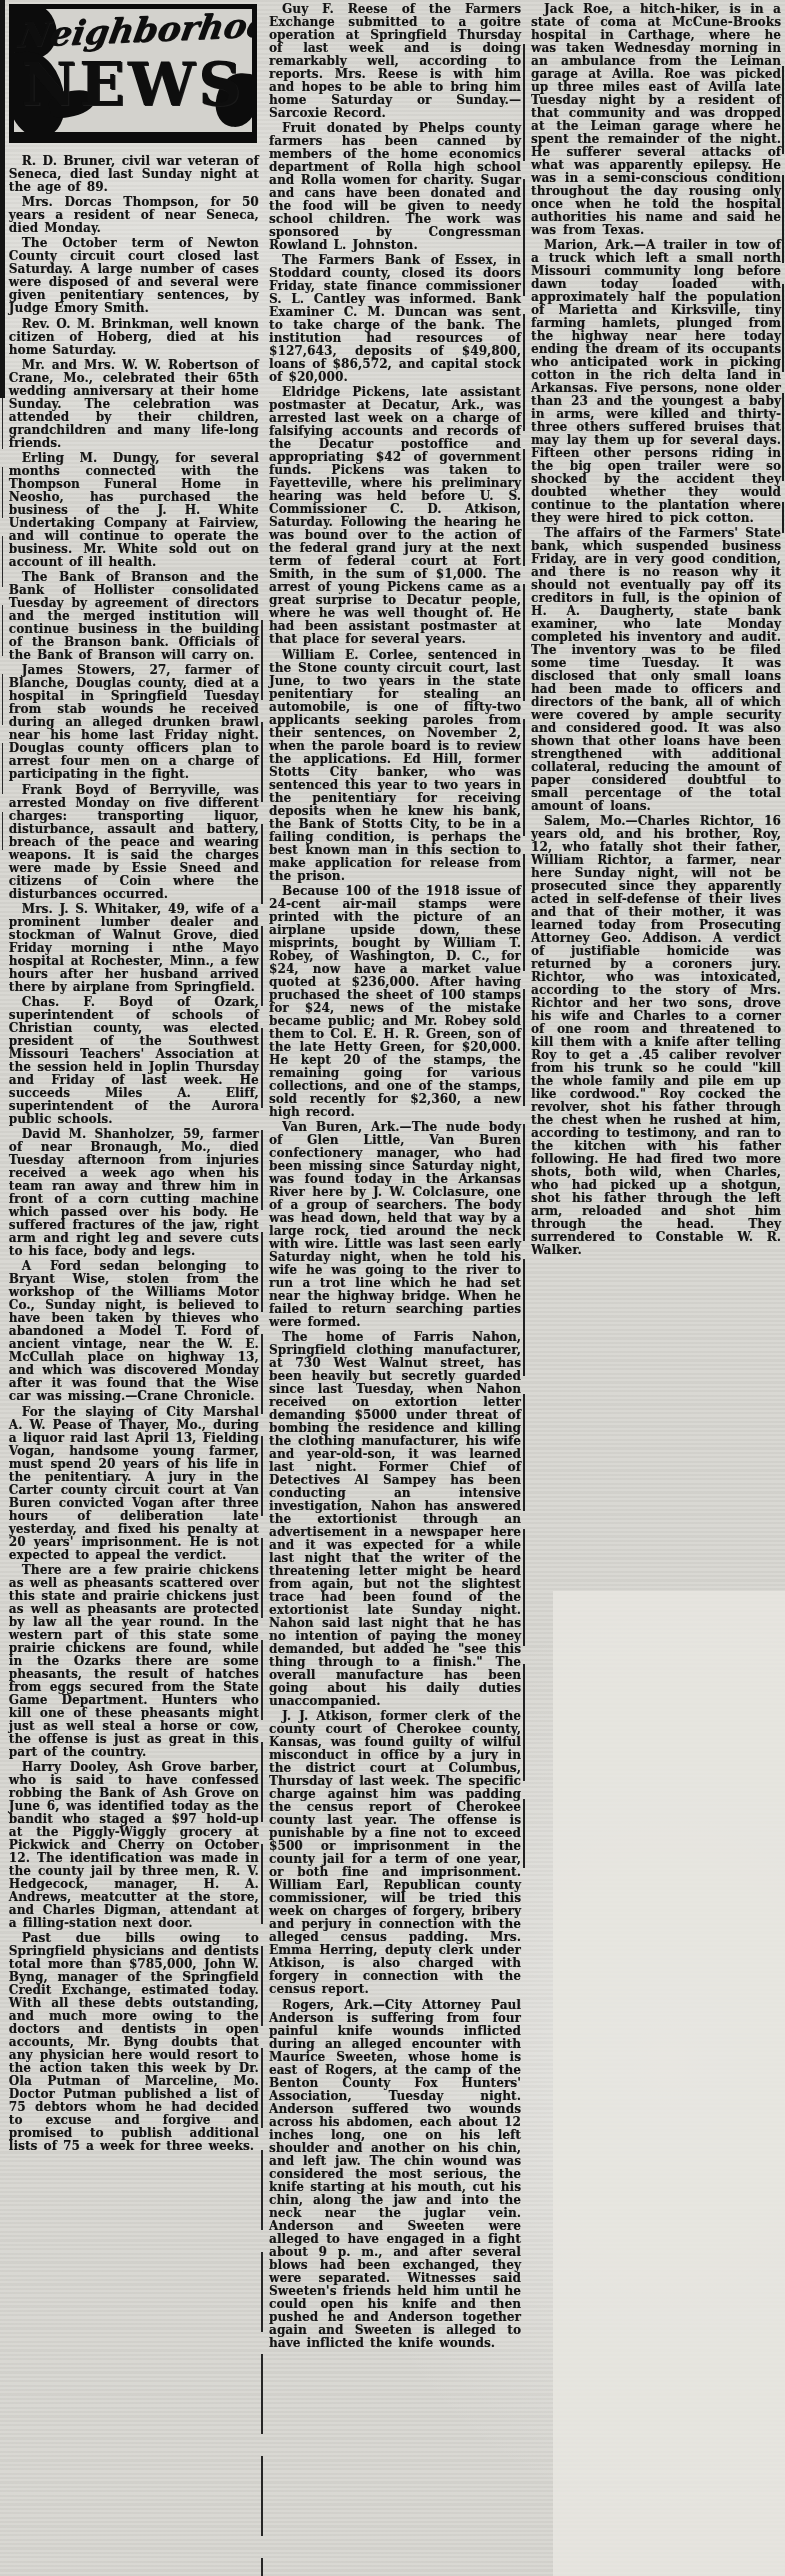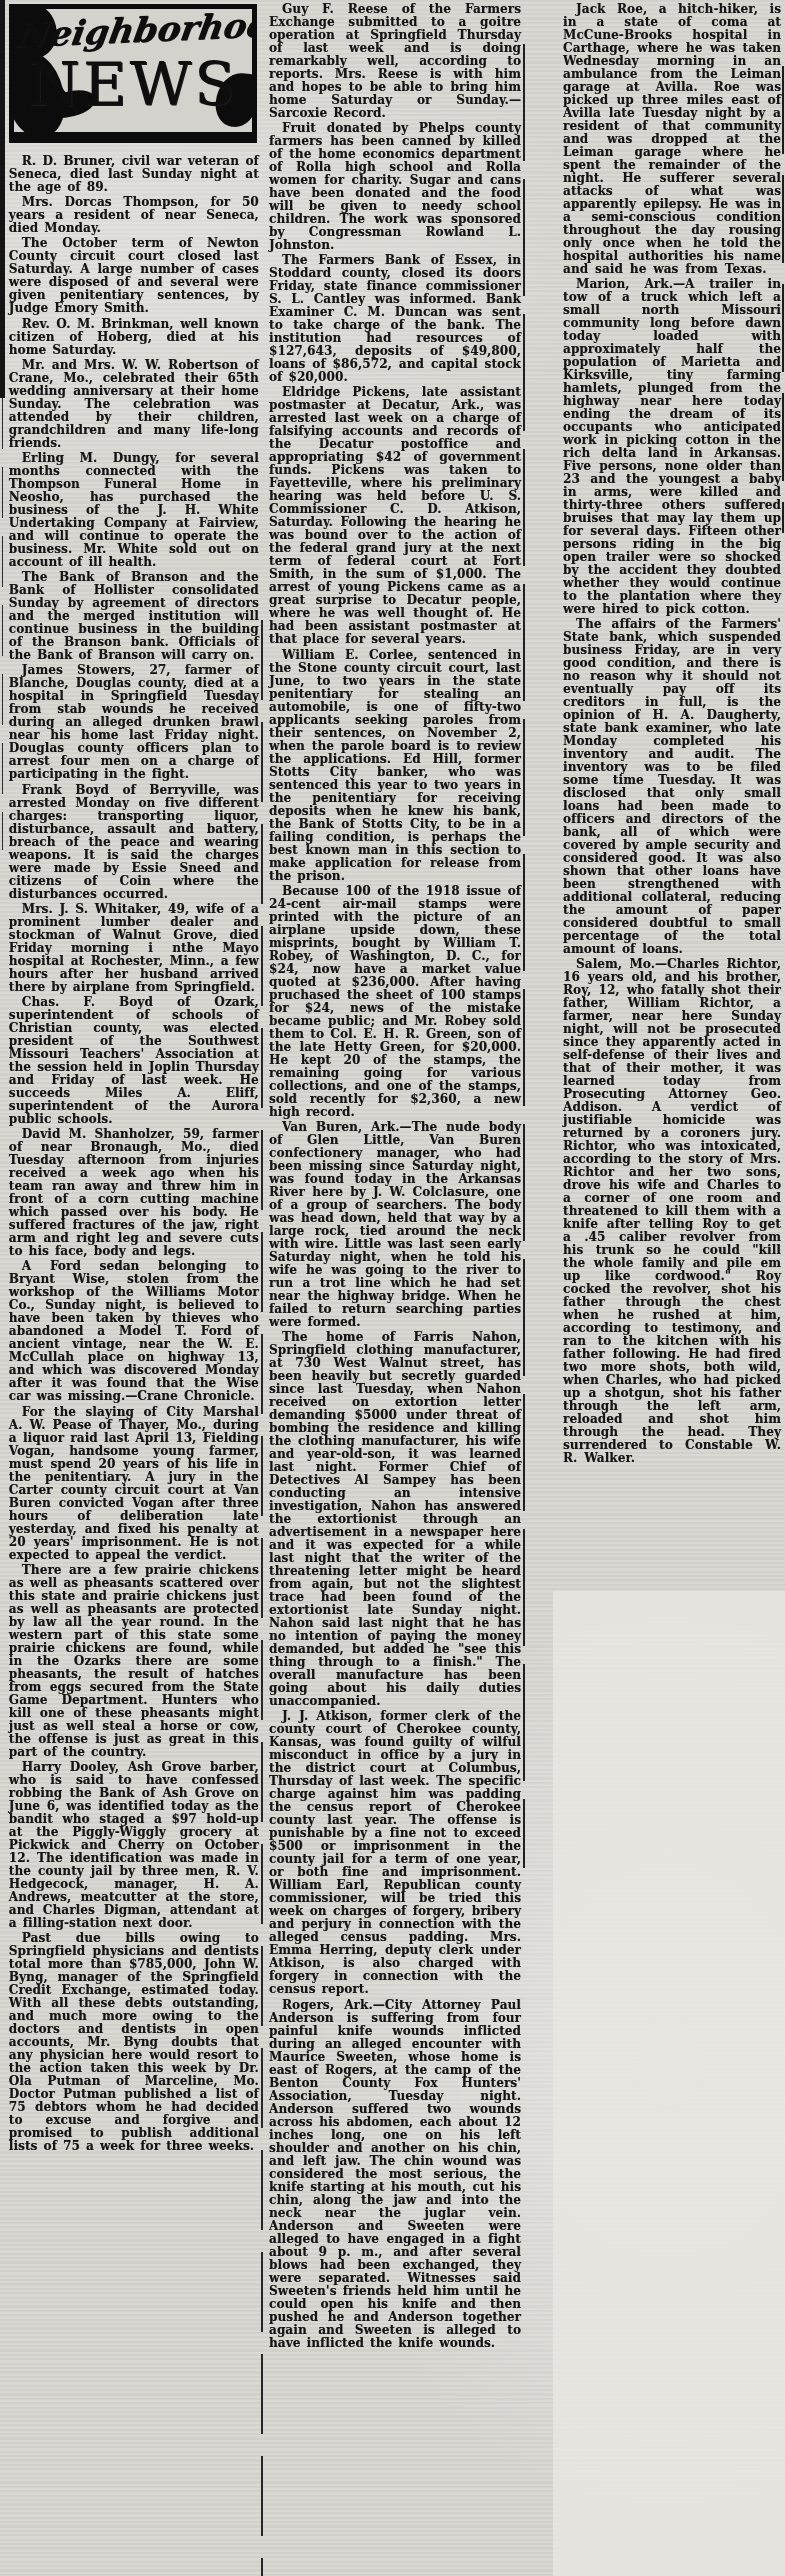--- a/index.html
+++ b/index.html
@@ -25,21 +25,21 @@
     font-size:12px;
     line-height:13px;
     text-align:justify;
     text-indent:13px;
     font-weight:700;
     letter-spacing:0.1px;
     word-spacing:1.8px;
     color:#141414;
     text-shadow:0.3px 0.3px 0 rgba(25,25,25,0.45);
   }
-  .col-3 .para { word-spacing:2.6px;margin-left:32px; }
+  .col-3 .para { word-spacing:2.6px; }
 
   
   .masthead {
     position:relative;
     width:238px; height:123px;
     border-style:solid; border-color:#0c0c0c;
     border-width:5.1px 5.8px 11px 5.8px;
     margin:1.5px 0 11.7px 0;
     background:#d3d2cd;
     overflow:hidden;
@@ -49,21 +49,21 @@
     font-style:italic; font-weight:700;
     font-size:34px; line-height:42px;
     transform:skewX(-12deg) rotate(-2.5deg);
     white-space:nowrap;
     color:#0e0e0e;
     text-shadow:0.7px 0.7px 0 #1a1a1a;
   }
   .masthead-news {
     position:absolute; top:35px; left:0; right:0;
     text-align:center;
-    font-weight:400;
+    font-weight:700;
     font-size:60px; line-height:80px;
     letter-spacing:2.9px;
     color:#0e0e0e;
     text-shadow:1.1px 1.1px 0 #1a1a1a;
   }
   .blob { position:absolute; background:#0c0c0c; }
   .blob-top-left     { left:-4.4px;  top:-5.8px;  width:48px;  height:54px; border-radius:20% 70% 55% 45%; transform:rotate(8deg); }
   .blob-left         { left:-7.3px; top:42px;  width:57px;  height:86px; border-radius:15% 65% 45% 55%; transform:rotate(-6deg); }
   .blob-left-small   { left:35px;  top:82px; width:47px;  height:25px;  border-radius:45% 55% 60% 40%; transform:rotate(-12deg); }
   .blob-right        { right:-5.8px; top:64px;  width:42px;  height:54px;  border-radius:60% 25% 55% 45%; transform:rotate(5deg); }
@@ -98,38 +98,38 @@
       <div class="masthead-script">Neighborhood</div>
       <div class="masthead-news">NEWS</div>
     </div>
     <div class="paras">
         <p class="para">R. D. Bruner, civil war veteran of Seneca, died last Sunday night at the age of 89.</p>
         <p class="para">Mrs. Dorcas Thompson, for 50 years a resident of near Seneca, died Monday.</p>
         <p class="para">The October term of Newton County circuit court closed last Saturday. A large number of cases were disposed of and several were given penitentiary sentences, by Judge Emory Smith.</p>
         <p class="para">Rev. O. M. Brinkman, well known citizen of Hoberg, died at his home Saturday.</p>
         <p class="para">Mr. and Mrs. W. W. Robertson of Crane, Mo., celebrated their 65th wedding anniversary at their home Sunday. The celebration was attended by their children, grandchildren and many life-long friends.</p>
         <p class="para">Erling M. Dungy, for several months connected with the Thompson Funeral Home in Neosho, has purchased the business of the J. H. White Undertaking Company at Fairview, and will continue to operate the business. Mr. White sold out on account of ill health.</p>
-        <p class="para">The Bank of Branson and the Bank of Hollister consolidated Sunday by agreement of directors and the merged institution will continue business in the building of the Branson bank. Officials of the Bank of Branson will carry on.</p>
+        <p class="para">The Bank of Branson and the Bank of Hollister consolidated Tuesday by agreement of directors and the merged institution will continue business in the building of the Branson bank. Officials of the Bank of Branson will carry on.</p>
         <p class="para">James Stowers, 27, farmer of Blanche, Douglas county, died at a hospital in Springfield Tuesday from stab wounds he received during an alleged drunken brawl near his home last Friday night. Douglas county officers plan to arrest four men on a charge of participating in the fight.</p>
         <p class="para">Frank Boyd of Berryville, was arrested Monday on five different charges: transporting liquor, disturbance, assault and battery, breach of the peace and wearing weapons. It is said the charges were made by Essie Sneed and citizens of Coin where the disturbances occurred.</p>
         <p class="para">Mrs. J. S. Whitaker, 49, wife of a prominent lumber dealer and stockman of Walnut Grove, died Friday morning i nthe Mayo hospital at Rochester, Minn., a few hours after her husband arrived there by airplane from Springfield.</p>
         <p class="para">Chas. F. Boyd of Ozark, superintendent of schools of Christian county, was elected president of the Southwest Missouri Teachers' Association at the session held in Joplin Thursday and Friday of last week. He succeeds Miles A. Eliff, superintendent of the Aurora public schools.</p>
         <p class="para">David M. Shanholzer, 59, farmer of near Bronaugh, Mo., died Tuesday afternoon from injuries received a week ago when his team ran away and threw him in front of a corn cutting machine which passed over his body. He suffered fractures of the jaw, right arm and right leg and severe cuts to his face, body and legs.</p>
         <p class="para">A Ford sedan belonging to Bryant Wise, stolen from the workshop of the Williams Motor Co., Sunday night, is believed to have been taken by thieves who abandoned a Model T. Ford of ancient vintage, near the W. E. McCullah place on highway 13, and which was discovered Monday after it was found that the Wise car was missing.—Crane Chronicle.</p>
         <p class="para">For the slaying of City Marshal A. W. Pease of Thayer, Mo., during a liquor raid last April 13, Fielding Vogan, handsome young farmer, must spend 20 years of his life in the penitentiary. A jury in the Carter county circuit court at Van Buren convicted Vogan after three hours of deliberation late yesterday, and fixed his penalty at 20 years' imprisonment. He is not expected to appeal the verdict.</p>
         <p class="para">There are a few prairie chickens as well as pheasants scattered over this state and prairie chickens just as well as pheasants are protected by law all the year round. In the western part of this state some prairie chickens are found, while in the Ozarks there are some pheasants, the result of hatches from eggs secured from the State Game Department. Hunters who kill one of these pheasants might just as well steal a horse or cow, the offense is just as great in this part of the country.</p>
         <p class="para">Harry Dooley, Ash Grove barber, who is said to have confessed robbing the Bank of Ash Grove on June 6, was identified today as the bandit who staged a $97 hold-up at the Piggly-Wiggly grocery at Pickwick and Cherry on October 12. The identification was made in the county jail by three men, R. V. Hedgecock, manager, H. A. Andrews, meatcutter at the store, and Charles Digman, attendant at a filling-station next door.</p>
         <p class="para">Past due bills owing to Springfield physicians and dentists total more than $785,000, John W. Byng, manager of the Springfield Credit Exchange, estimated today. With all these debts outstanding, and much more owing to the doctors and dentists in open accounts, Mr. Byng doubts that any physician here would resort to the action taken this week by Dr. Ola Putman of Marceline, Mo. Doctor Putman published a list of 75 debtors whom he had decided to excuse and forgive and promised to publish additional lists of 75 a week for three weeks.</p>
       </div>
   </div>
 
   <div class="col col-2">
     <div class="paras">
         <p class="para">Guy F. Reese of the Farmers Exchange submitted to a goitre operation at Springfield Thursday of last week and is doing remarkably well, according to reports. Mrs. Reese is with him and hopes to be able to bring him home Saturday or Sunday.—Sarcoxie Record.</p>
-        <p class="para">Fruit donated by Phelps county farmers has been canned by killed of the home economics department of Rolla high school and Rolla women for charity. Sugar and cans have been donated and the food will be given to needy school children. The work was sponsored by Congressman Rowland L. Johnston.</p>
+        <p class="para">Fruit donated by Phelps county farmers has been canned by members of the home economics department of Rolla high school and Rolla women for charity. Sugar and cans have been donated and the food will be given to needy school children. The work was sponsored by Congressman Rowland L. Johnston.</p>
         <p class="para">The Farmers Bank of Essex, in Stoddard county, closed its doors Friday, state finance commissioner S. L. Cantley was informed. Bank Examiner C. M. Duncan was sent to take charge of the bank. The institution had resources of $127,643, deposits of $49,800, loans of $86,572, and capital stock of $20,000.</p>
         <p class="para">Eldridge Pickens, late assistant postmaster at Decatur, Ark., was arrested last week on a charge of falsifying accounts and records of the Decatur postoffice and appropriating $42 of government funds. Pickens was taken to Fayetteville, where his preliminary hearing was held before U. S. Commissioner C. D. Atkison, Saturday. Following the hearing he was bound over to the action of the federal grand jury at the next term of federal court at Fort Smith, in the sum of $1,000. The arrest of young Pickens came as a great surprise to Decatur people, where he was well thought of. He had been assistant postmaster at that place for several years.</p>
         <p class="para">William E. Corlee, sentenced in the Stone county circuit court, last June, to two years in the state penitentiary for stealing an automobile, is one of fifty-two applicants seeking paroles from their sentences, on November 2, when the parole board is to review the applications. Ed Hill, former Stotts City banker, who was sentenced this year to two years in the penitentiary for receiving deposits when he knew his bank, the Bank of Stotts City, to be in a failing condition, is perhaps the best known man in this section to make application for release from the prison.</p>
         <p class="para">Because 100 of the 1918 issue of 24-cent air-mail stamps were printed with the picture of an airplane upside down, these misprints, bought by William T. Robey, of Washington, D. C., for $24, now have a market value quoted at $236,000. After having pruchased the sheet of 100 stamps for $24, news of the mistake became public; and Mr. Robey sold them to Col. E. H. R. Green, son of the late Hetty Green, for $20,000. He kept 20 of the stamps, the remaining going for various collections, and one of the stamps, sold recently for $2,360, a new high record.</p>
         <p class="para">Van Buren, Ark.—The nude body of Glen Little, Van Buren confectionery manager, who had been missing since Saturday night, was found today in the Arkansas River here by J. W. Colclasure, one of a group of searchers. The body was head down, held that way by a large rock, tied around the neck with wire. Little was last seen early Saturday night, when he told his wife he was going to the river to run a trot line which he had set near the highway bridge. When he failed to return searching parties were formed.</p>
         <p class="para">The home of Farris Nahon, Springfield clothing manufacturer, at 730 West Walnut street, has been heavily but secretly guarded since last Tuesday, when Nahon received on extortion letter demanding $5000 under threat of bombing the residence and killing the clothing manufacturer, his wife and year-old-son, it was learned last night. Former Chief of Detectives Al Sampey has been conducting an intensive investigation, Nahon has answered the extortionist through an advertisement in a newspaper here and it was expected for a while last night that the writer of the threatening letter might be heard from again, but not the slightest trace had been found of the extortionist late Sunday night. Nahon said last night that he has no intention of paying the money demanded, but added he "see this thing through to a finish." The overall manufacture has been going about his daily duties unaccompanied.</p>
         <p class="para">J. J. Atkison, former clerk of the county court of Cherokee county, Kansas, was found guilty of wilful misconduct in office by a jury in the district court at Columbus, Thursday of last week. The specific charge against him was padding the census report of Cherokee county last year. The offense is punishable by a fine not to exceed $500 or imprisonment in the county jail for a term of one year, or both fine and imprisonment. William Earl, Republican county commissioner, will be tried this week on charges of forgery, bribery and perjury in connection with the alleged census padding. Mrs. Emma Herring, deputy clerk under Atkison, is also charged with forgery in connection with the census report.</p>
         <p class="para">Rogers, Ark.—City Attorney Paul Anderson is suffering from four painful knife wounds inflicted during an alleged encounter with Maurice Sweeten, whose home is east of Rogers, at the camp of the Benton County Fox Hunters' Association, Tuesday night. Anderson suffered two wounds across his abdomen, each about 12 inches long, one on his left shoulder and another on his chin, and left jaw. The chin wound was considered the most serious, the knife starting at his mouth, cut his chin, along the jaw and into the neck near the juglar vein. Anderson and Sweeten were alleged to have engaged in a fight about 9 p. m., and after several blows had been exchanged, they were separated. Witnesses said Sweeten's friends held him until he could open his knife and then pushed he and Anderson together again and Sweeten is alleged to have inflicted the knife wounds.</p>
       </div>
   </div>

